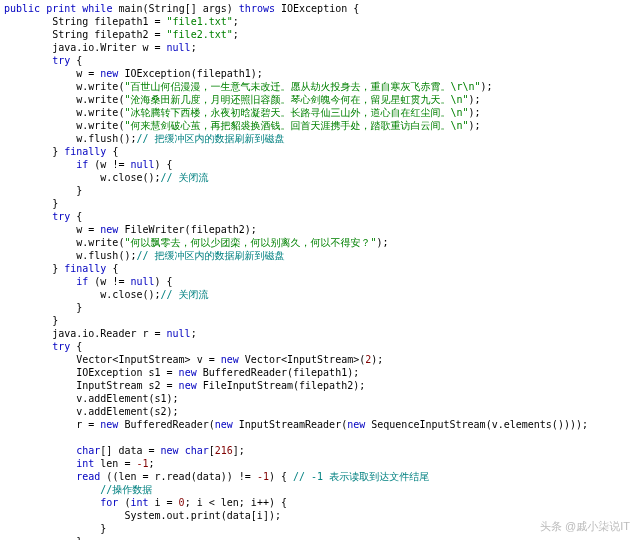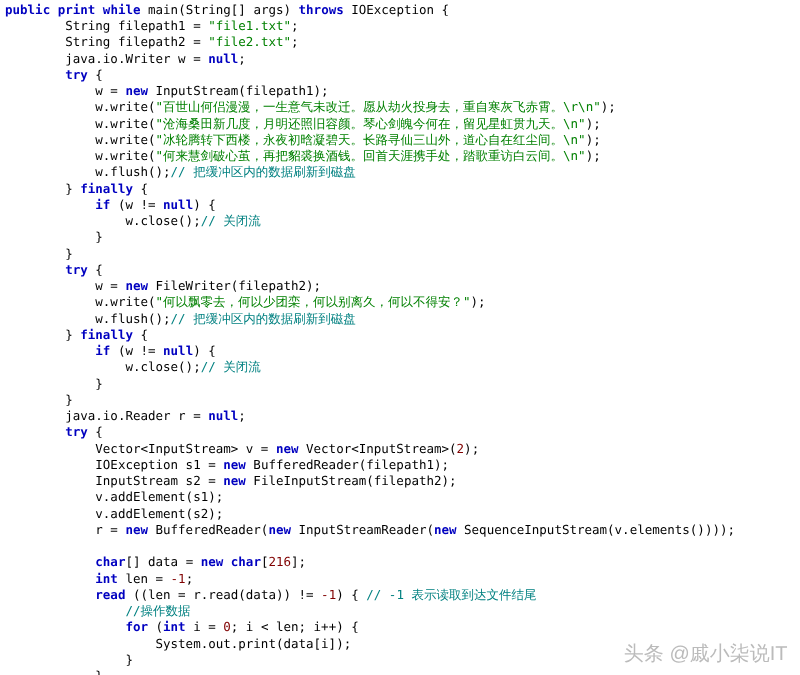--- a/index.html
+++ b/index.html
@@ -1,31 +1,31 @@
 <!DOCTYPE html>
 <html><head>
 <meta charset="utf-8">
 <style>
   html,body{margin:0;padding:0;background:#fff;width:640px;height:540px;overflow:hidden}
   pre{margin:0;padding:2px 0 0 4px;font-family:Consolas,Menlo,monospace;font-size:10px;line-height:13px;white-space:pre}
-  .kw{color:#0000c0;font-weight:bold}
+  .kw{color:#0000c0;font-weight:normal}
   .st{color:#008000}
   .cm{color:#008080}
   .nu{color:#800000}
-  .wm{position:absolute;right:10px;bottom:6px;color:#bbb;font-family:sans-serif;font-size:16px}
+  .wm{position:absolute;right:10px;bottom:6px;color:#bbb;font-family:sans-serif;font-size:11px}
 </style>
 </head>
 <body>
 
 <pre><span class="kw">public</span><span> </span><span class="kw">print</span><span> </span><span class="kw">while</span><span> main(String[] args) </span><span class="kw">throws</span><span> IOException {</span>
 <span>        String filepath1 = </span><span class="st">"file1.txt"</span><span>;</span>
 <span>        String filepath2 = </span><span class="st">"file2.txt"</span><span>;</span>
 <span>        java.io.Writer w = </span><span class="kw">null</span><span>;</span>
 <span>        </span><span class="kw">try</span><span> {</span>
-<span>            w = </span><span class="kw">new</span><span> InputStream(filepath1);</span>
+<span>            w = </span><span class="kw">new</span><span> IOException(filepath1);</span>
 <span>            w.write(</span><span class="st">"百世山何侣漫漫，一生意气未改迁。愿从劫火投身去，重自寒灰飞赤霄。\r\n"</span><span>);</span>
 <span>            w.write(</span><span class="st">"沧海桑田新几度，月明还照旧容颜。琴心剑魄今何在，留见星虹贯九天。\n"</span><span>);</span>
 <span>            w.write(</span><span class="st">"冰轮腾转下西楼，永夜初晗凝碧天。长路寻仙三山外，道心自在红尘间。\n"</span><span>);</span>
 <span>            w.write(</span><span class="st">"何来慧剑破心茧，再把貂裘换酒钱。回首天涯携手处，踏歌重访白云间。\n"</span><span>);</span>
 <span>            w.flush();</span><span class="cm">// 把缓冲区内的数据刷新到磁盘</span>
 <span>        } </span><span class="kw">finally</span><span> {</span>
 <span>            </span><span class="kw">if</span><span> (w != </span><span class="kw">null</span><span>) {</span>
 <span>                w.close();</span><span class="cm">// 关闭流</span>
 <span>            }</span>
 <span>        }</span>

